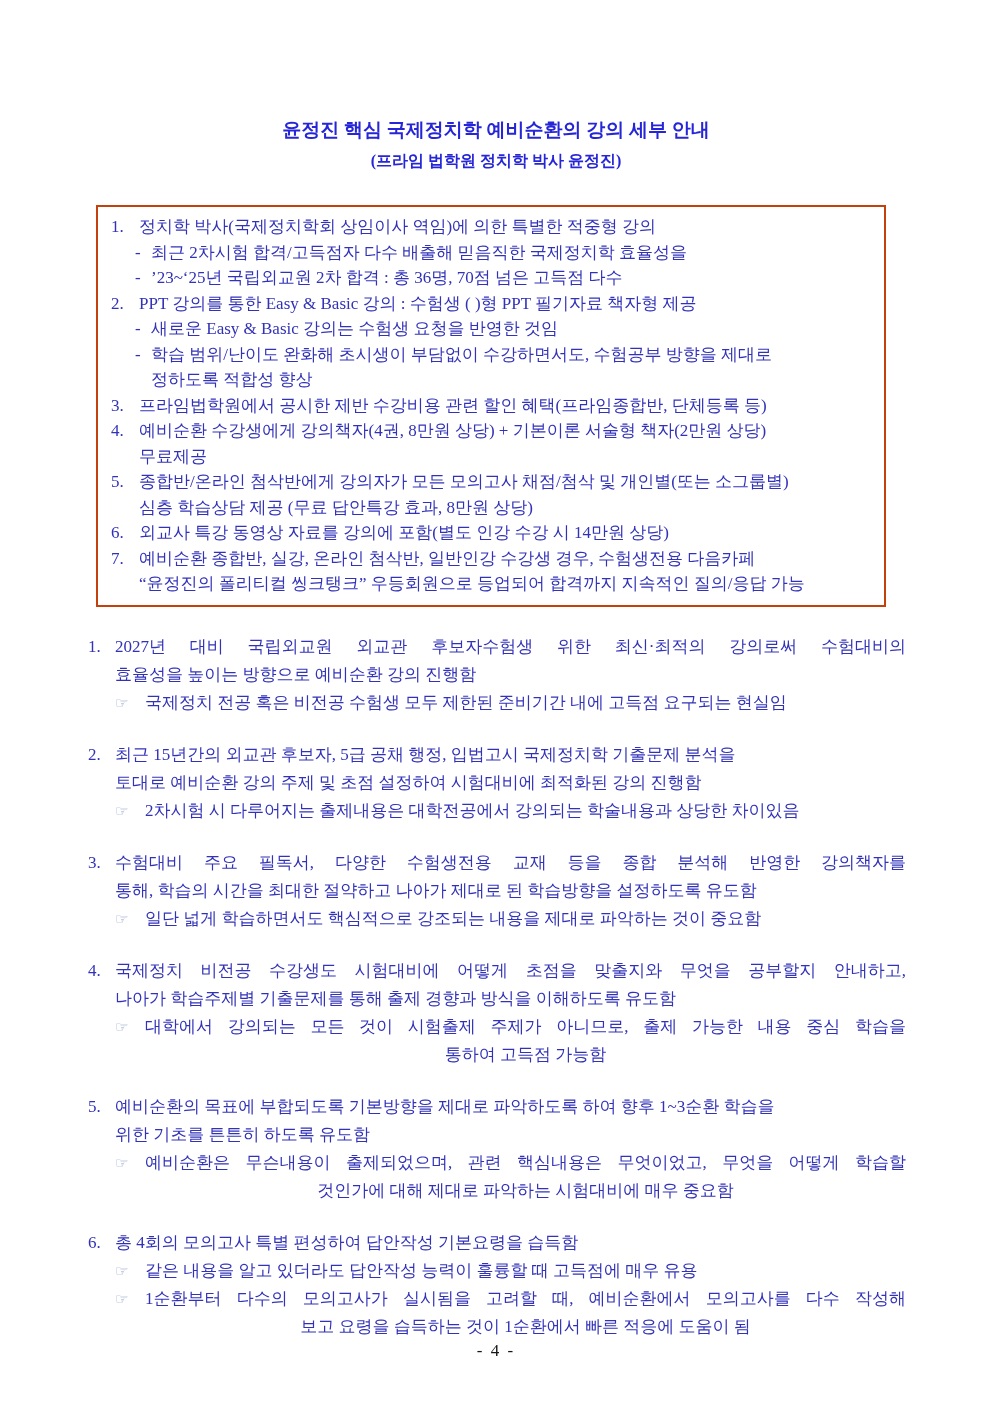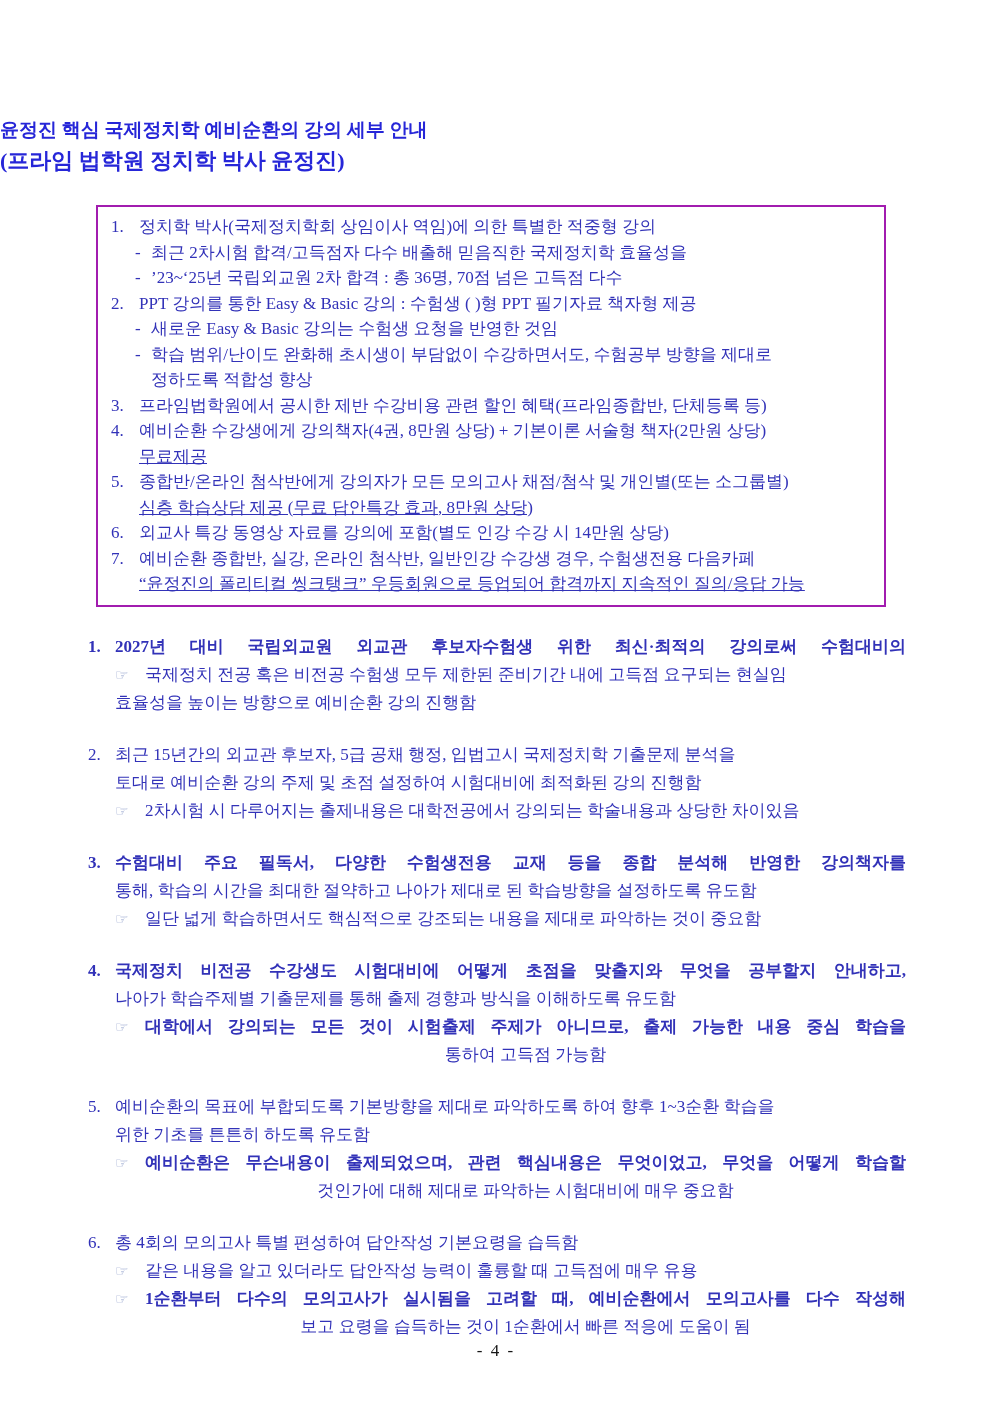--- a/index.html
+++ b/index.html
@@ -5,50 +5,50 @@
   html,body { margin:0; padding:0; background:#e8e8e8; }
   .page {
     position:relative;
     width:992px; height:1403px;
     margin:0 auto;
     background:#ffffff;
     font-family:"Liberation Serif","DejaVu Serif",serif;
     color:#3232b8;
     overflow:hidden;
   }
-  .header { padding-top:114px; color:#2626d8; font-weight:bold; font-size:19px; line-height:31px; }
-  .header .subtitle { font-size:22px; }
+  .header { padding-top:114px; text-align:center; color:#2626d8; font-weight:bold; font-size:19px; line-height:31px; }
+  .header .subtitle { font-size:16px; }
 
   .info-box {
     box-sizing:border-box;
     margin:29px 0 0 96px;
     width:790px;
-    border:2px solid #a21caf;
+    border:2px solid #c2410c;
     padding:7px 10px 8px 13px;
     font-size:17px;
   }
   .bln { line-height:25.5px; }
   .bln.first   { padding-left:28px; text-indent:-28px; }
   .bnum        { display:inline-block; width:28px; text-indent:0; }
-  .bln.cont    { padding-left:28px;text-decoration:underline; }
+  .bln.cont    { padding-left:28px; }
   .bln.sub     { padding-left:40px; text-indent:-16px; }
   .dash        { display:inline-block; width:16px; text-indent:0; }
   .bln.subcont { padding-left:40px; }
 
   .sections { margin:26px 0 0 88px; width:818px; font-size:17px; }
   .sec { margin-top:24px; }
   .sec:first-child { margin-top:0; }
   .sln { line-height:28px; }
   .sln.first    { padding-left:27px; text-indent:-27px; }
   .snum         { display:inline-block; width:27px; text-indent:0; }
   .sln.cont     { padding-left:27px; }
   .sln.note     { padding-left:57px; text-indent:-30px; }
   .hand         { display:inline-block; width:30px; text-indent:0; color:#94a2cc; font-family:"DejaVu Sans",sans-serif; font-size:15px; }
   .sln.notecont { padding-left:57px;text-align:center; }
-  .jl { text-align:justify; text-align-last:justify;font-weight:bold; }
+  .jl { text-align:justify; text-align-last:justify; }
 
   .footer {
     position:absolute; left:0; right:0; top:1340;
     text-align:center; color:#161616; font-size:17px; letter-spacing:2px;
   }
 </style>
 </head>
 <body>
 
 <div class="page">
@@ -95,22 +95,22 @@
       <div class="bln first"><span class="bnum">7.</span><span>예비순환 종합반, 실강, 온라인 첨삭반, 일반인강 수강생 경우, 수험생전용 다음카페</span></div>
       <div class="bln cont">“윤정진의 폴리티컬 씽크탱크” 우등회원으로 등업되어 합격까지 지속적인 질의/응답 가능</div>
     </div>
 
   </div>
 
   <div class="sections">
 
     <div class="sec">
       <div class="sln first jl"><span class="snum">1.</span><span>2027년 대비 국립외교원 외교관 후보자수험생 위한 최신·최적의 강의로써 수험대비의</span></div>
+      <div class="sln cont">효율성을 높이는 방향으로 예비순환 강의 진행함</div>
       <div class="sln note"><span class="hand">☞</span><span>국제정치 전공 혹은 비전공 수험생 모두 제한된 준비기간 내에 고득점 요구되는 현실임</span></div>
-      <div class="sln cont">효율성을 높이는 방향으로 예비순환 강의 진행함</div>
     </div>
 
     <div class="sec">
       <div class="sln first"><span class="snum">2.</span><span>최근 15년간의 외교관 후보자, 5급 공채 행정, 입법고시 국제정치학 기출문제 분석을</span></div>
       <div class="sln cont">토대로 예비순환 강의 주제 및 초점 설정하여 시험대비에 최적화된 강의 진행함</div>
       <div class="sln note"><span class="hand">☞</span><span>2차시험 시 다루어지는 출제내용은 대학전공에서 강의되는 학술내용과 상당한 차이있음</span></div>
     </div>
 
     <div class="sec">
       <div class="sln first jl"><span class="snum">3.</span><span>수험대비 주요 필독서, 다양한 수험생전용 교재 등을 종합 분석해 반영한 강의책자를</span></div>

